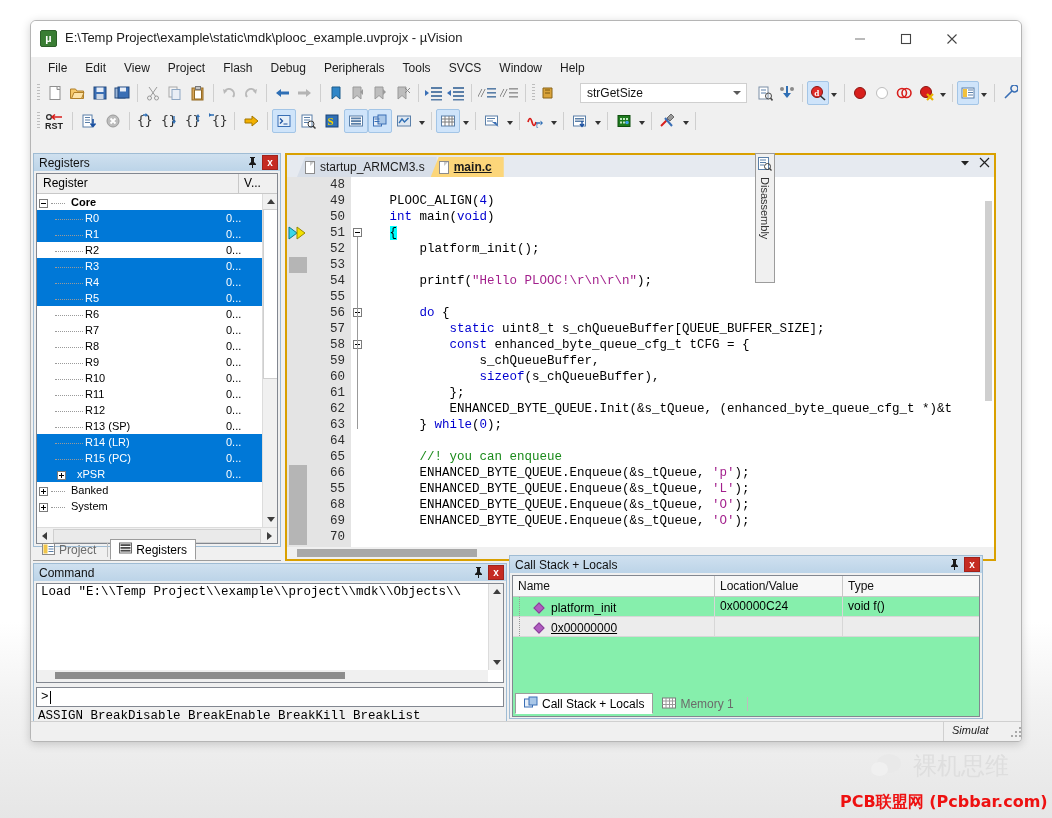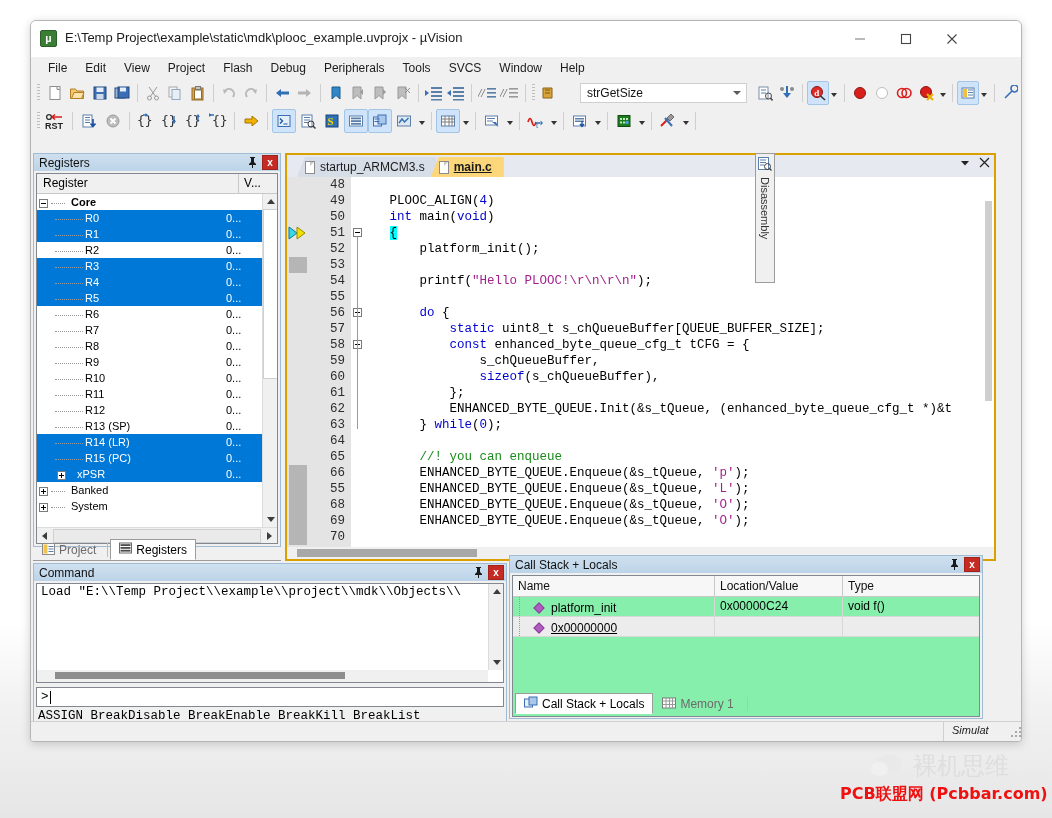--- a/index.html
+++ b/index.html
@@ -349,21 +349,21 @@
   #wm-chat{ position:relative; width:36px; height:24px; }
   #wm-chat .b1{
     position:absolute; left:6px; top:0; width:24px;height:19px;border-radius:50%;
     background:#e9e9e9;
   }
   #wm-chat .b2{
     position:absolute; left:0; top:8px; width:17px;height:14px;border-radius:50%;
     background:#f0f0f0;
   }
   #wm-bot{
-    color:#ee1111; font-size:16px; font-weight:bold; margin-top:2px;
+    color:#ee1111; font-size:16px; font-weight:bold; margin-top:10px;
     font-family:"DejaVu Sans", sans-serif; white-space:nowrap;
   }
 </style>
 </head>
 <body>
 
 <div id="backdrop"></div>
 
 <div id="win">
 

